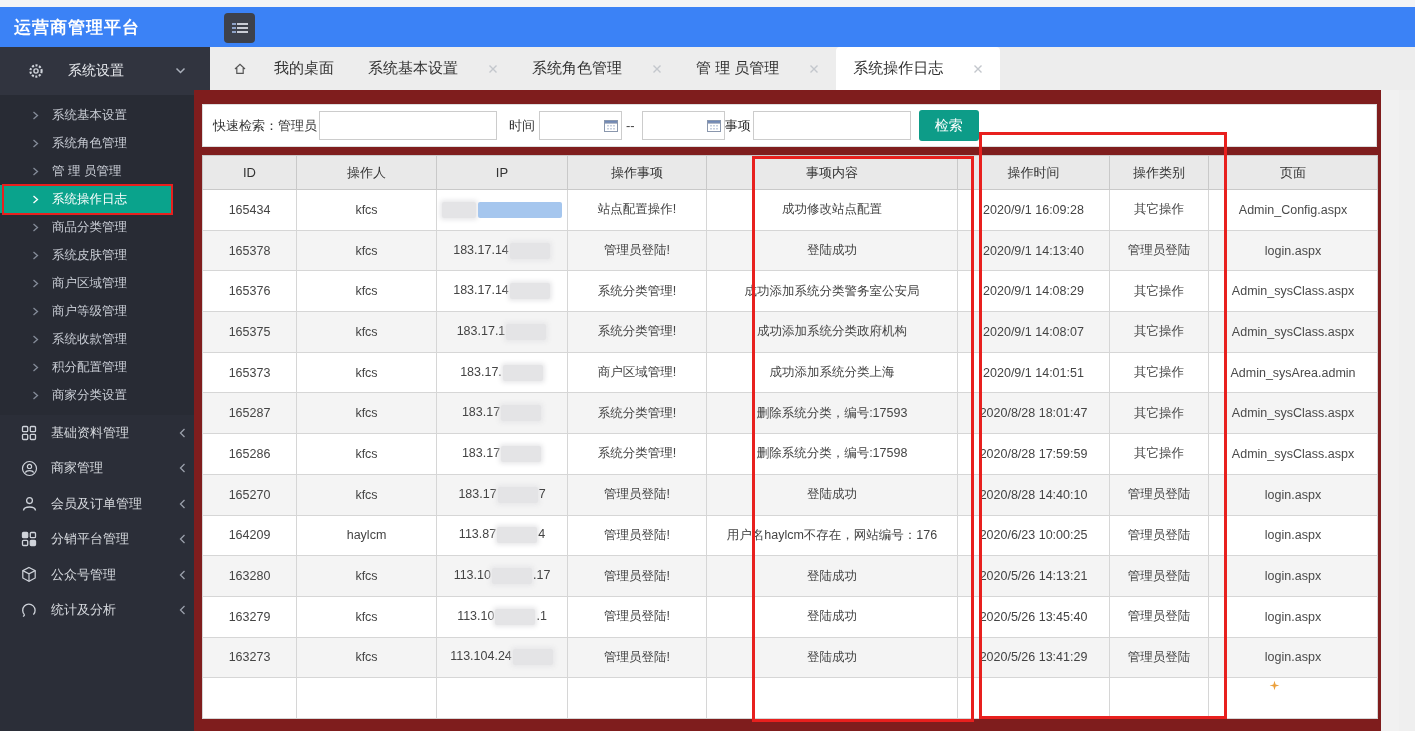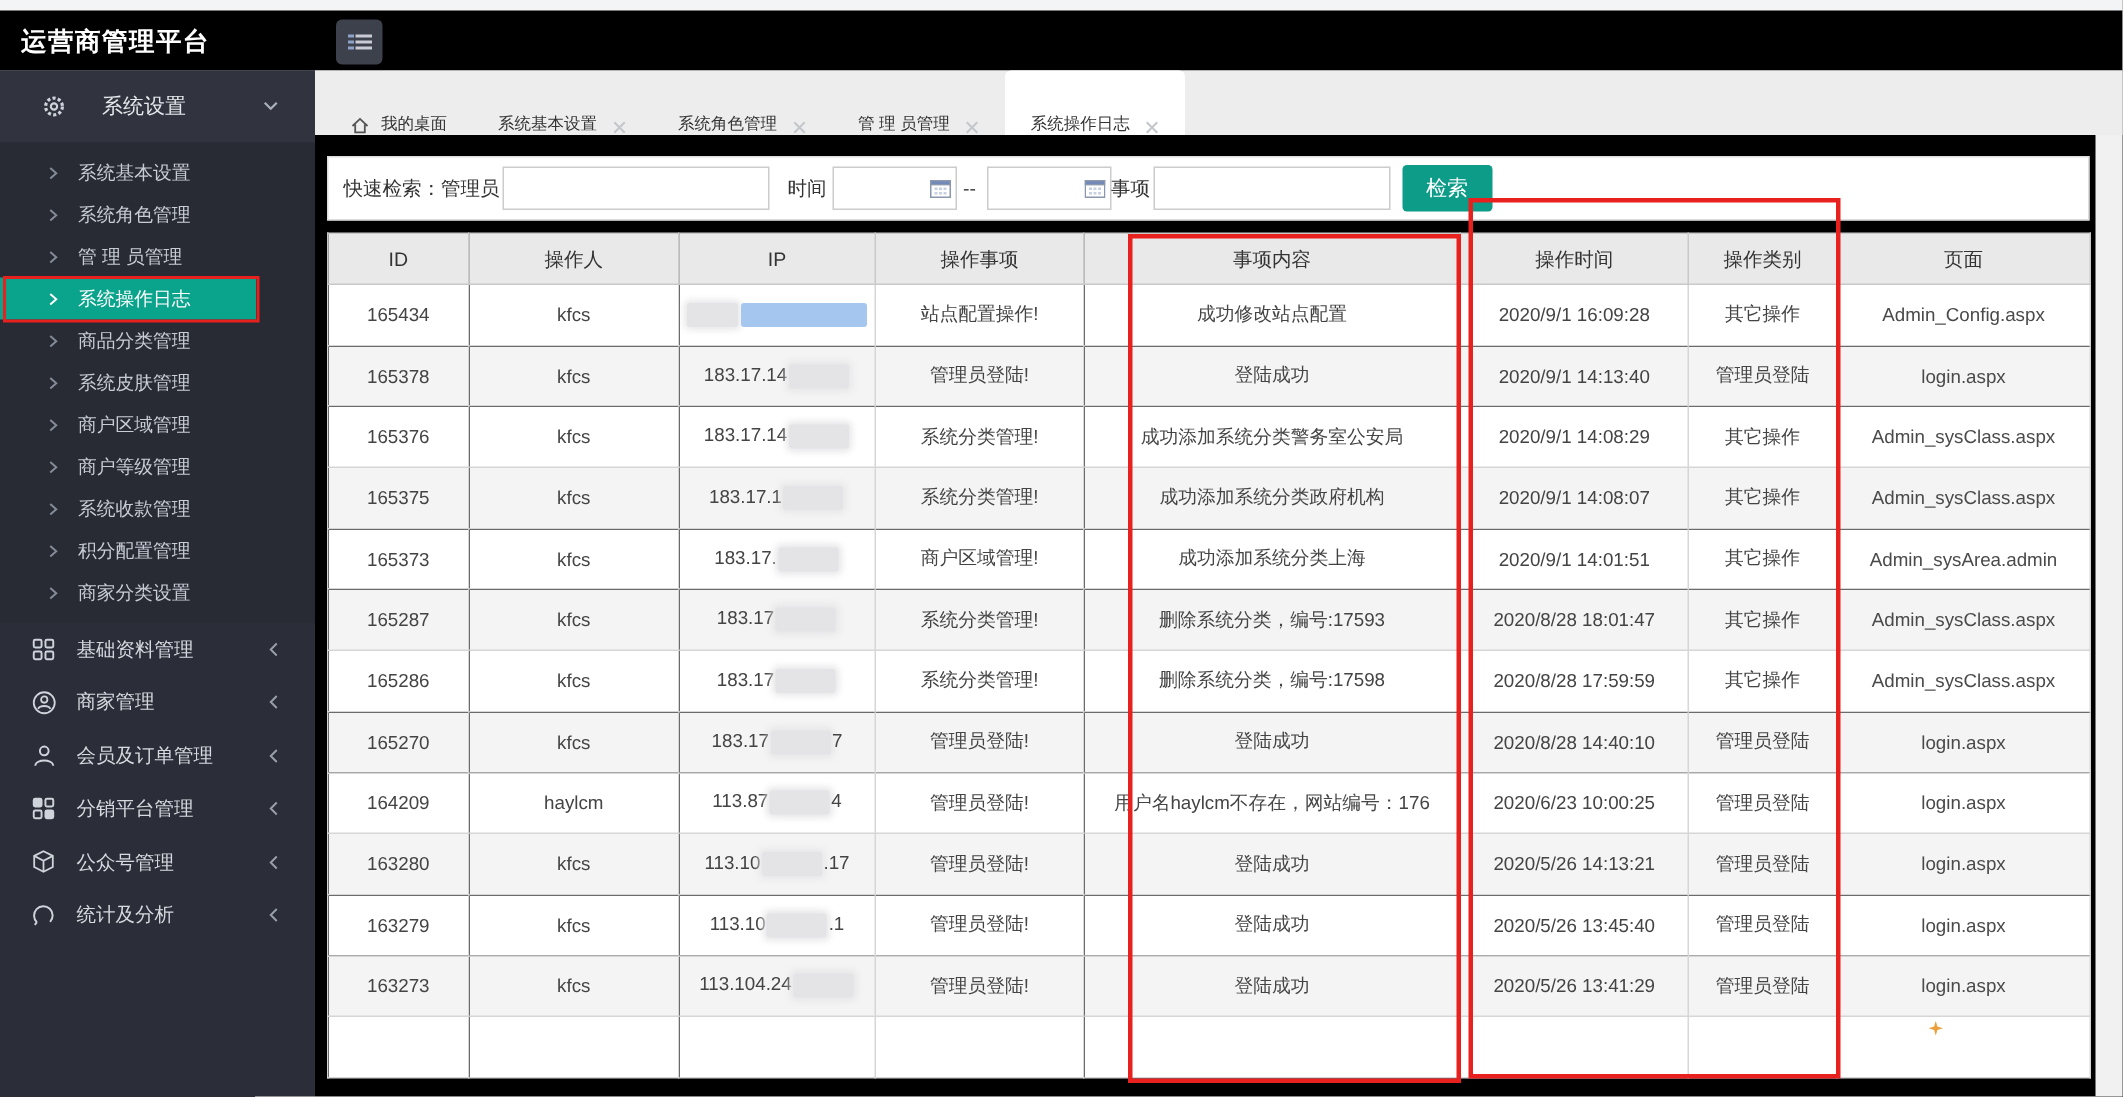--- a/index.html
+++ b/index.html
@@ -3,21 +3,21 @@
 <meta charset="utf-8">
 <style>
   * { box-sizing: border-box; margin: 0; padding: 0; }
   body { font-family: "Liberation Sans", "DejaVu Sans", sans-serif; background: #fff; }
   #app { position: relative; width: 1415px; height: 731px; background: #efefef; overflow: hidden; }
 
   
   .topstrip { position: absolute; left: 0; top: 0; width: 1415px; height: 7px; background: #f3f4f6; }
 
   
-  .topbar { position: absolute; left: 0; top: 7px; width: 1415px; height: 40px; background: #000000; display: flex; align-items: center; }
+  .topbar { position: absolute; left: 0; top: 7px; width: 1415px; height: 40px; background: #3b82f6; display: flex; align-items: center; }
   .brand { color: #fff; font-size: 17px; font-weight: bold; letter-spacing: 1px; padding-left: 14px; width: 210px; }
   .hamburger { position: absolute; left: 224px; top: 6px; width: 31px; height: 30px; background: #3d414b; border: none; border-radius: 4px; cursor: pointer; display: flex; align-items: center; justify-content: center; }
   .hamburger-icon i { display: flex; width: 16px; height: 2px; margin: 2px 0; }
   .hamburger-icon i::before { content: ""; width: 4px; height: 2px; background: #8fa3c7; margin-right: 1px; }
   .hamburger-icon i::after { content: ""; flex: 1; height: 2px; background: #c9ccd4; }
   .topbar-right { position: absolute; right: 22px; top: 0; height: 40px; display: flex; align-items: center; gap: 40px; margin-top: 40px; }
   .user { display: flex; align-items: center; gap: 7px; color: #fff; font-size: 13.5px; cursor: pointer; }
   .caret { width: 0; height: 0; border-left: 5px solid transparent; border-right: 5px solid transparent; border-top: 6px solid #97a0ad; }
   .toplink { color: #fff; font-size: 17px; text-decoration: none; cursor: pointer; }
 
@@ -33,27 +33,27 @@
   .sub-item .txt { margin-left: 13px; }
   .sub-item.active { color: #fff; background: linear-gradient(to right, #0aa38c 0, #0aa38c 171px, transparent 171px); }
   .sub-item.active .arr { color: #fff; }
   .side-item { height: 35.5px; display: flex; align-items: center; color: #d6d9de; font-size: 13px; cursor: pointer; }
   .side-item .sicon { margin-left: 20px; width: 18px; display: inline-flex; justify-content: center; color: #cfd3da; }
   .side-item .txt { margin-left: 13px; }
   .side-item .chev { margin-left: auto; margin-right: 24px; color: #9aa0ab; display: inline-flex; }
 
   
   .tabbar { position: absolute; left: 210px; top: 47px; width: 1205px; height: 43px; background: #ededed; display: flex; align-items: stretch; padding-left: 6px; }
-  .tab { display: flex; align-items: flex-end; padding: 0 17px; font-size: 11px; color: #333; cursor: pointer; }
+  .tab { display: flex; align-items: center; padding: 0 17px; font-size: 15px; color: #333; cursor: pointer; gap: 20px; }
   .tab .ticon { margin-right: 7px; display: inline-flex; color: #555; }
   .tab .close { margin-left: 10px; color: #c3c7cc; font-size: 13px; line-height: 1; cursor: pointer; }
   .tab.active { background: #fff; border-radius: 4px 4px 0 0; }
 
   
-  .content { position: absolute; left: 210px; top: 90px; width: 1205px; height: 641px; background: #000000; overflow: hidden; }
+  .content { position: absolute; left: 194px; top: 90px; width: 1205px; height: 641px; background: #7f1d1d; overflow: hidden; }
   .scrolltrack { position: absolute; right: 0; top: 0; width: 18px; height: 641px; background: #f1f1f1; }
 
   
   .searchbar { position: absolute; left: 8px; top: 14px; width: 1175px; height: 43px; border: 1px solid #ddd; display: flex; align-items: center; padding-left: 10px; font-size: 13px; color: #333; background: #fff; }
   .slabel { white-space: nowrap; }
   .sinput { height: 29px; border: 1px solid #ccc; background: #fff; outline: none; padding: 0 6px; font-size: 13px; }
   .sinput.admin { width: 178px; margin-left: 2px; }
   .sinput.item { width: 158px; margin-left: 2px; }
   .dateinput { width: 83px; height: 29px; border: 1px solid #ccc; background: #fff; margin-left: 4px; display: inline-flex; align-items: center; justify-content: flex-end; padding-right: 3px; cursor: text; }
   .sep { margin: 0 3px 0 4px; color: #444; }

